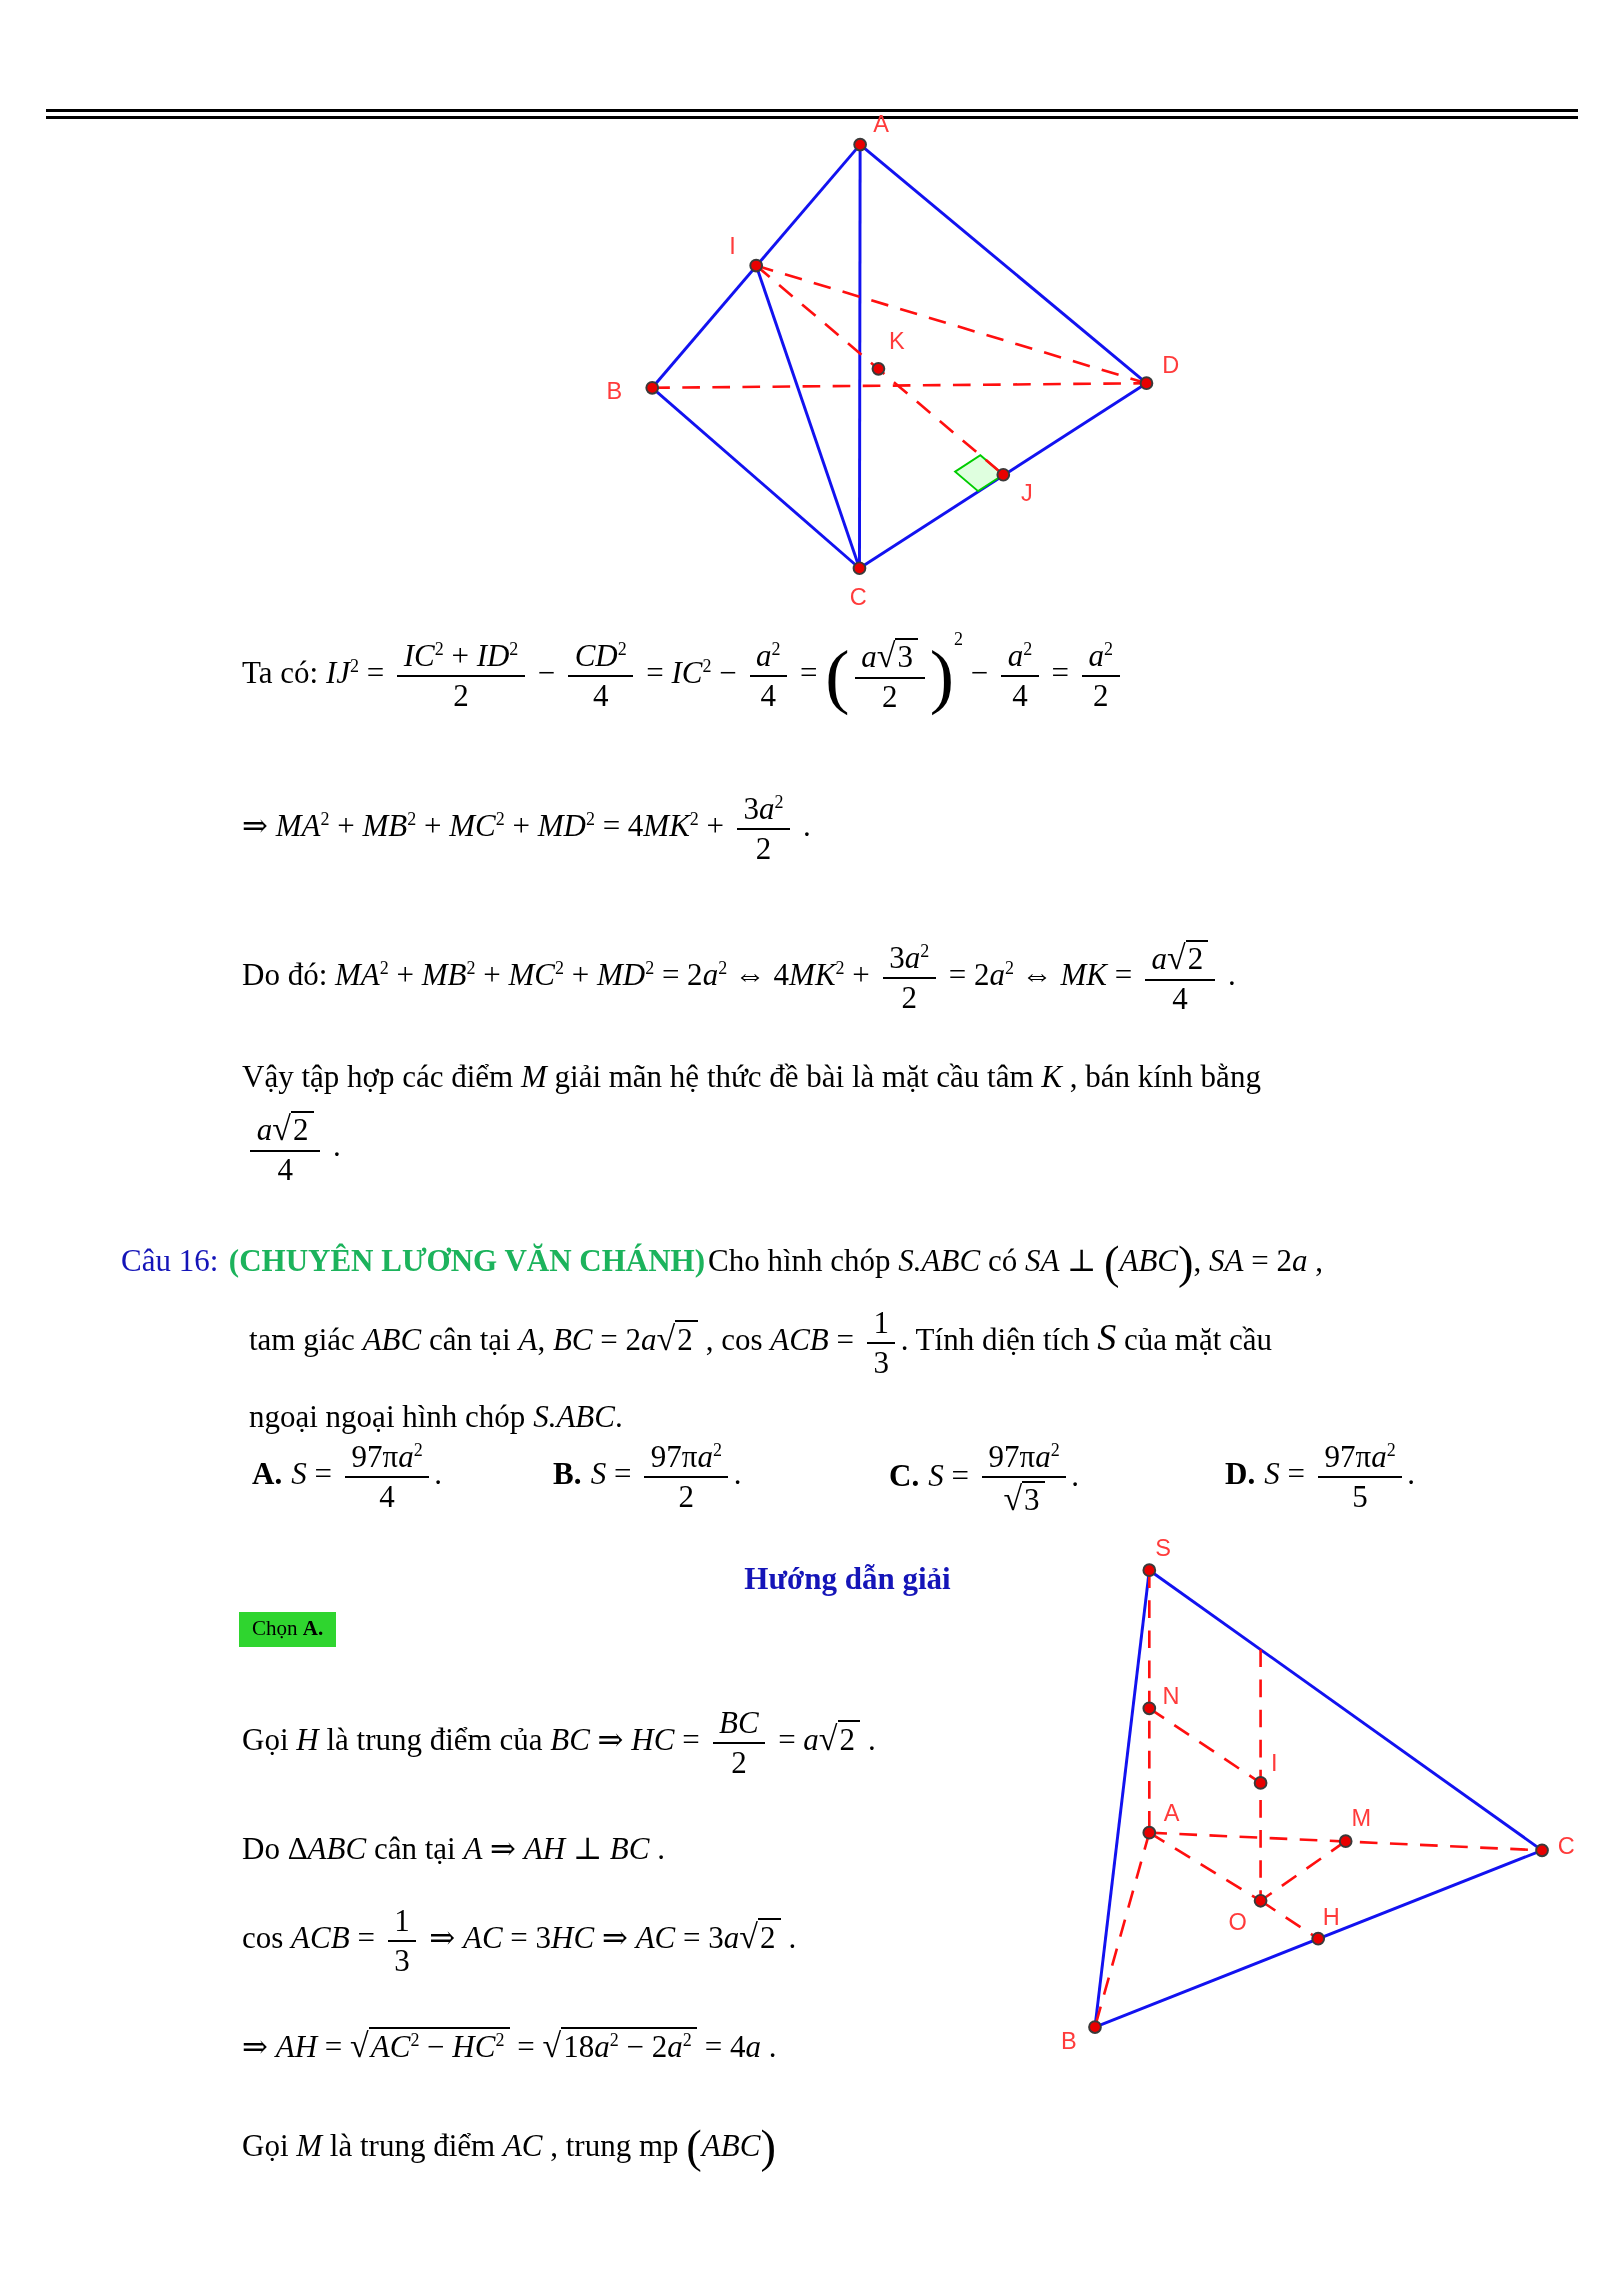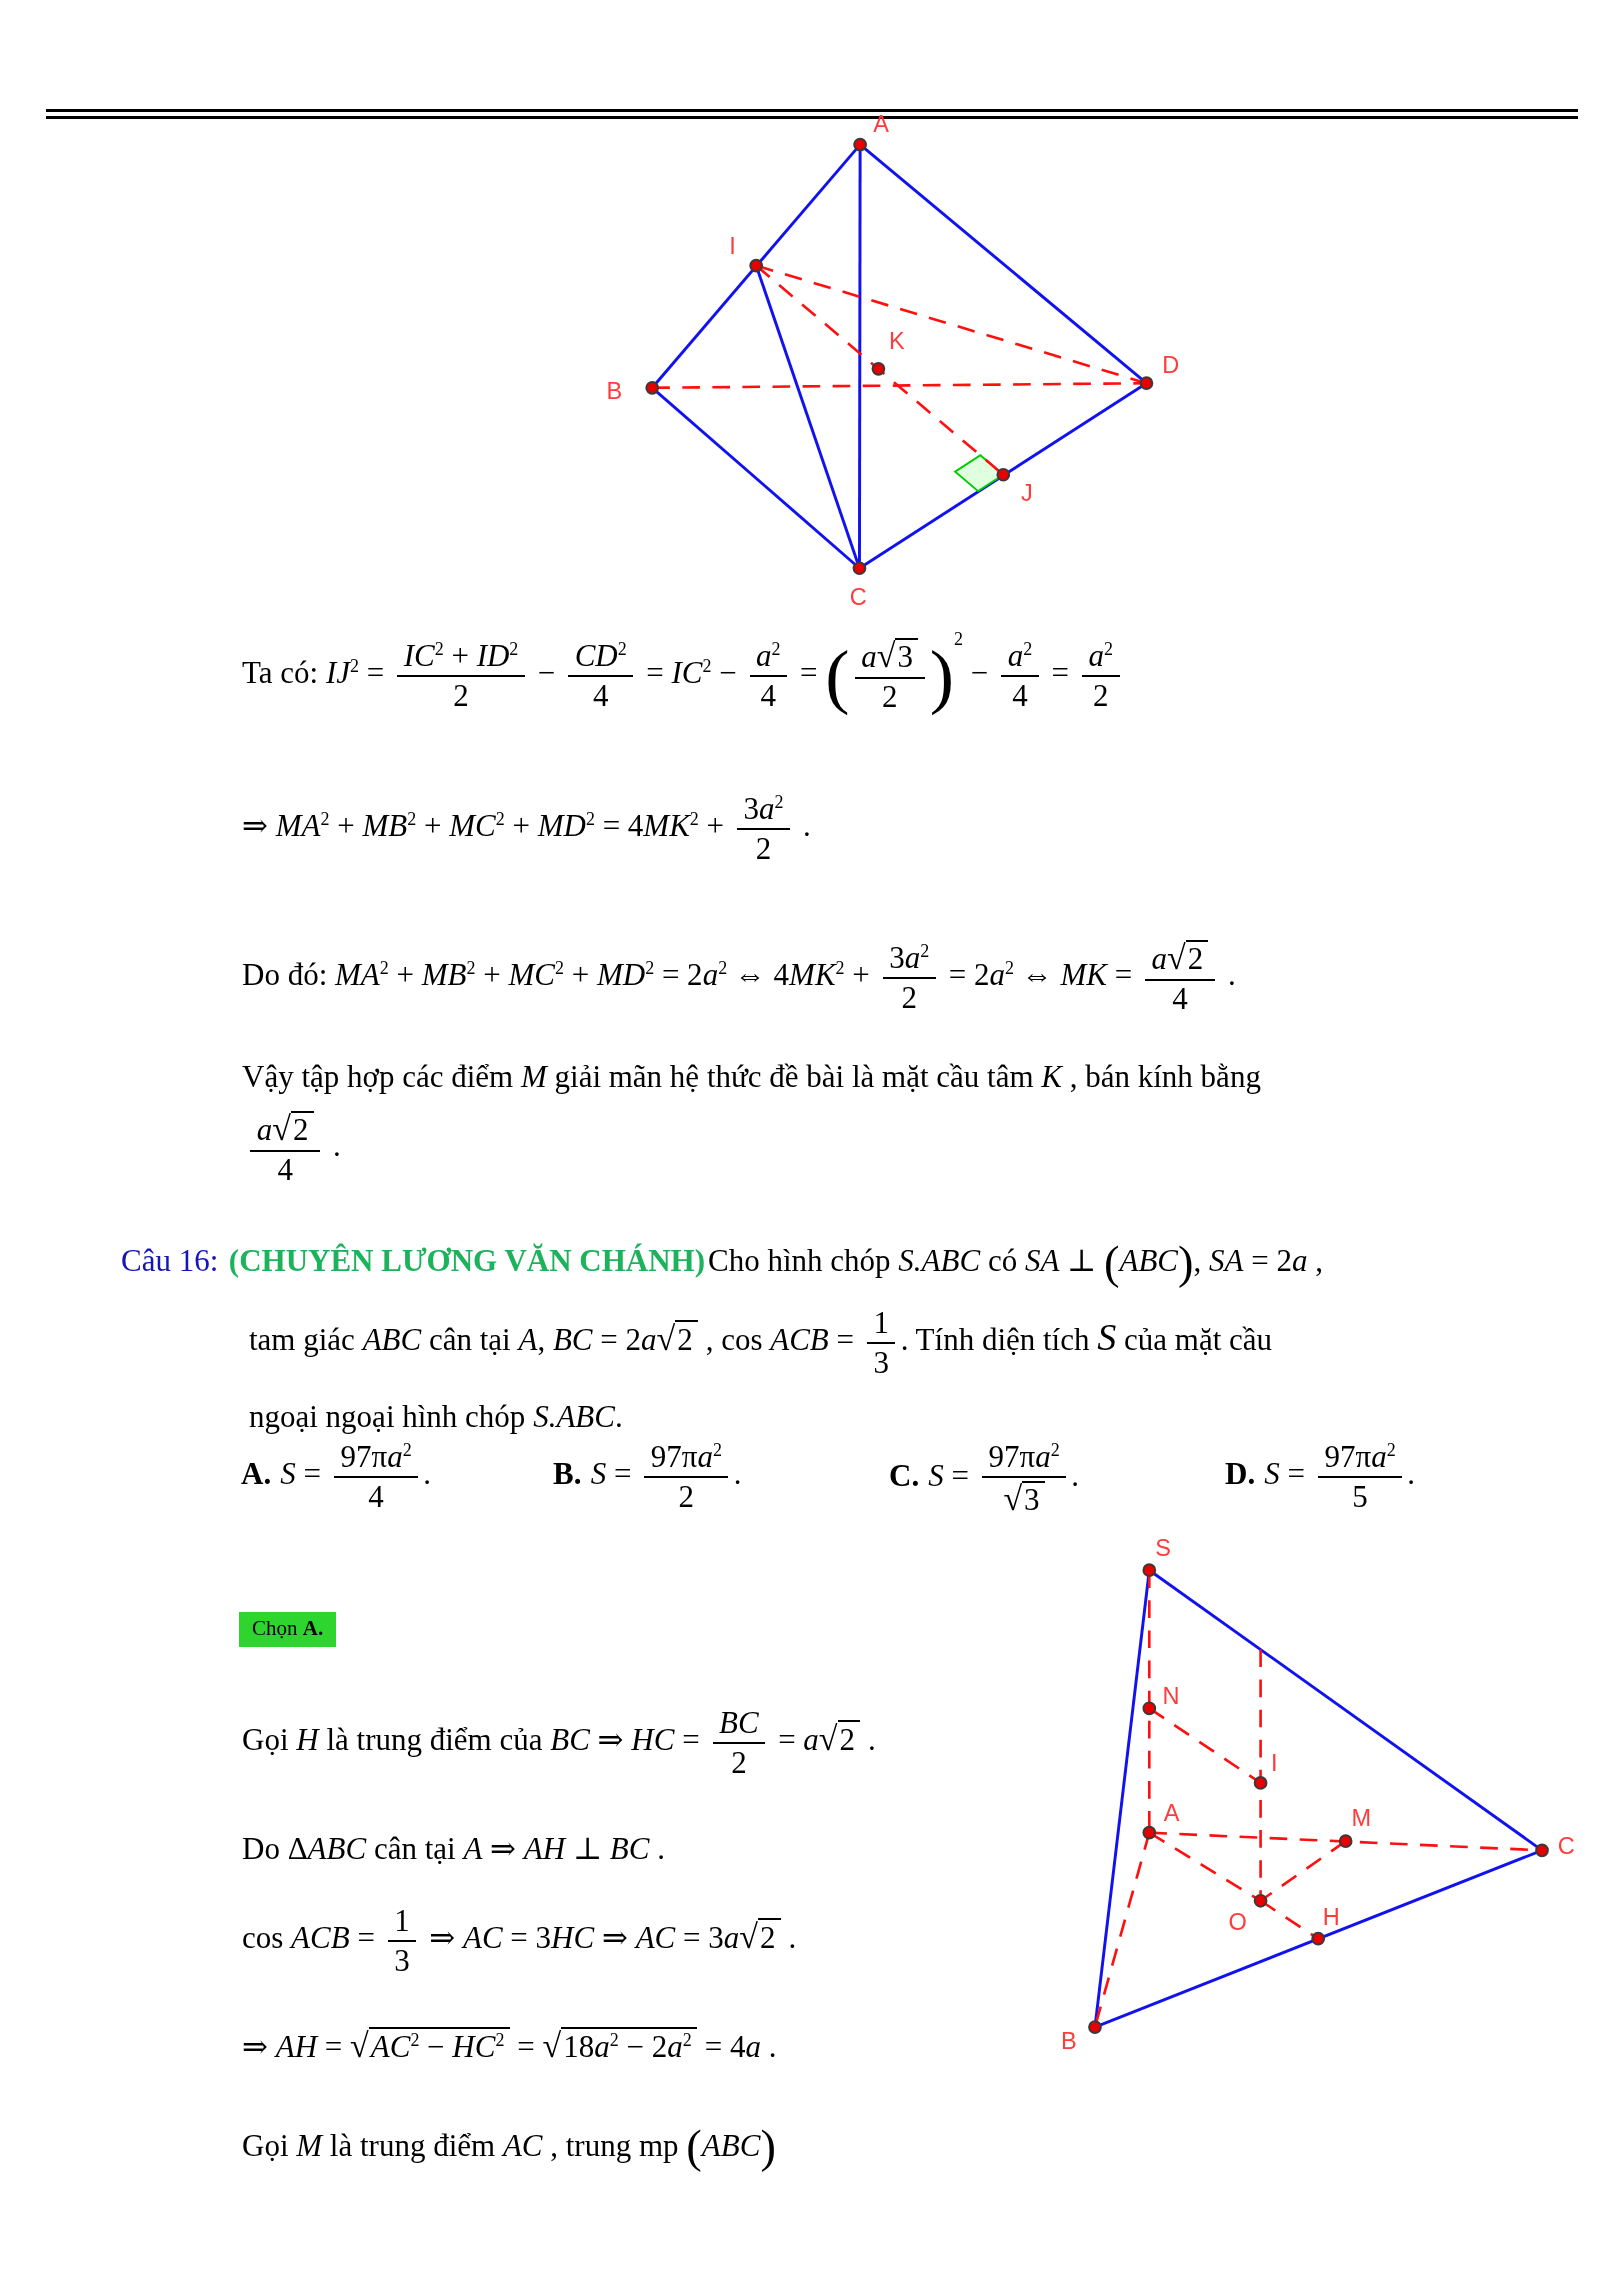--- a/index.html
+++ b/index.html
@@ -76,33 +76,34 @@
   <div class="mline" style="left:242px;top:940px"><span class="mr">Do đó:  </span><span class="mi">MA</span><sup class="msup">2</sup><span class="mr"> + </span><span class="mi">MB</span><sup class="msup">2</sup><span class="mr"> + </span><span class="mi">MC</span><sup class="msup">2</sup><span class="mr"> + </span><span class="mi">MD</span><sup class="msup">2</sup><span class="mr"> = 2</span><span class="mi">a</span><sup class="msup">2</sup><span class="mr"> ⇔ 4</span><span class="mi">MK</span><sup class="msup">2</sup><span class="mr"> + </span><span class="frac"><span class="num"><span class="mr">3</span><span class="mi">a</span><sup class="msup">2</sup></span><span class="den"><span class="mr">2</span></span></span><span class="mr"> = 2</span><span class="mi">a</span><sup class="msup">2</sup><span class="mr"> ⇔ </span><span class="mi">MK</span><span class="mr"> = </span><span class="frac"><span class="num"><span class="mi">a</span><span class="sqrt"><span class="rad">√</span><span class="ovl"><span class="mr">2</span></span></span></span><span class="den"><span class="mr">4</span></span></span><span class="mr"> .</span></div>
   <div class="mline" style="left:242px;top:1060px"><span class="mr">Vậy tập hợp các điểm </span><span class="mi">M</span><span class="mr"> giải mãn hệ thức đề bài là mặt cầu tâm </span><span class="mi">K</span><span class="mr"> , bán kính bằng</span></div>
   <div class="mline" style="left:245px;top:1111px"><span class="frac"><span class="num"><span class="mi">a</span><span class="sqrt"><span class="rad">√</span><span class="ovl"><span class="mr">2</span></span></span></span><span class="den"><span class="mr">4</span></span></span><span class="mr"> .</span></div>
 
   <div class="mline" style="left:121px;top:1243px">
     <span class="qnum">Câu 16:</span><span class="qsource">(CHUYÊN LƯƠNG VĂN CHÁNH)</span><span><span class="mr">Cho hình chóp </span><span class="mi">S.ABC</span><span class="mr"> có </span><span class="mi">SA</span><span class="mr"> ⊥ </span><span class="bp">(</span><span class="mi">ABC</span><span class="bp">)</span><span class="mr">, </span><span class="mi">SA</span><span class="mr"> = 2</span><span class="mi">a</span><span class="mr"> ,</span></span>
   </div>
   <div class="mline" style="left:249px;top:1307px"><span class="mr">tam giác </span><span class="mi">ABC</span><span class="mr"> cân tại </span><span class="mi">A</span><span class="mr">, </span><span class="mi">BC</span><span class="mr"> = 2</span><span class="mi">a</span><span class="sqrt"><span class="rad">√</span><span class="ovl"><span class="mr">2</span></span></span><span class="mr"> ,  cos </span><span class="mi">ACB</span><span class="mr"> = </span><span class="frac"><span class="num"><span class="mr">1</span></span><span class="den"><span class="mr">3</span></span></span><span class="mr">. Tính diện tích </span><span class="mi lg">S</span><span class="mr"> của mặt cầu</span></div>
   <div class="mline" style="left:249px;top:1400px"><span class="mr">ngoại ngoại hình chóp </span><span class="mi">S.ABC</span><span class="mr">.</span></div>
 
-  <div class="mline" style="left:241px;top:1441px">
+  <div class="mline" style="left:252px;top:1441px">
     <span class="optlabel">A.</span><span><span class="mi">S</span><span class="mr"> = </span><span class="frac"><span class="num"><span class="mr">97π</span><span class="mi">a</span><sup class="msup">2</sup></span><span class="den"><span class="mr">4</span></span></span><span class="mr">.</span></span>
   </div>
   <div class="mline" style="left:553px;top:1441px">
     <span class="optlabel">B.</span><span><span class="mi">S</span><span class="mr"> = </span><span class="frac"><span class="num"><span class="mr">97π</span><span class="mi">a</span><sup class="msup">2</sup></span><span class="den"><span class="mr">2</span></span></span><span class="mr">.</span></span>
   </div>
   <div class="mline" style="left:889px;top:1441px">
     <span class="optlabel">C.</span><span><span class="mi">S</span><span class="mr"> = </span><span class="frac"><span class="num"><span class="mr">97π</span><span class="mi">a</span><sup class="msup">2</sup></span><span class="den"><span class="sqrt"><span class="rad">√</span><span class="ovl"><span class="mr">3</span></span></span></span></span><span class="mr">.</span></span>
   </div>
   <div class="mline" style="left:1225px;top:1441px">
     <span class="optlabel">D.</span><span><span class="mi">S</span><span class="mr"> = </span><span class="frac"><span class="num"><span class="mr">97π</span><span class="mi">a</span><sup class="msup">2</sup></span><span class="den"><span class="mr">5</span></span></span><span class="mr">.</span></span>
   </div>
 
+  <div class="heading">Hướng dẫn giải</div>
 
   <div class="chon">
     <span>Chọn </span><span class="ans">A.</span>
   </div>
 
   <svg class="fig" viewBox="1590 2350 880 820" style="left:1040px;top:1538px;width:576px;height:537px">
       <line x1="1757" y1="2399" x2="1674" y2="3097" class="bl"></line>
       <line x1="1757" y1="2399" x2="2357" y2="2827" class="bl"></line>
       <line x1="1674" y1="3097" x2="2357" y2="2827" class="bl"></line>
       <line x1="1757" y1="2399" x2="1757" y2="2800" class="rd"></line>

